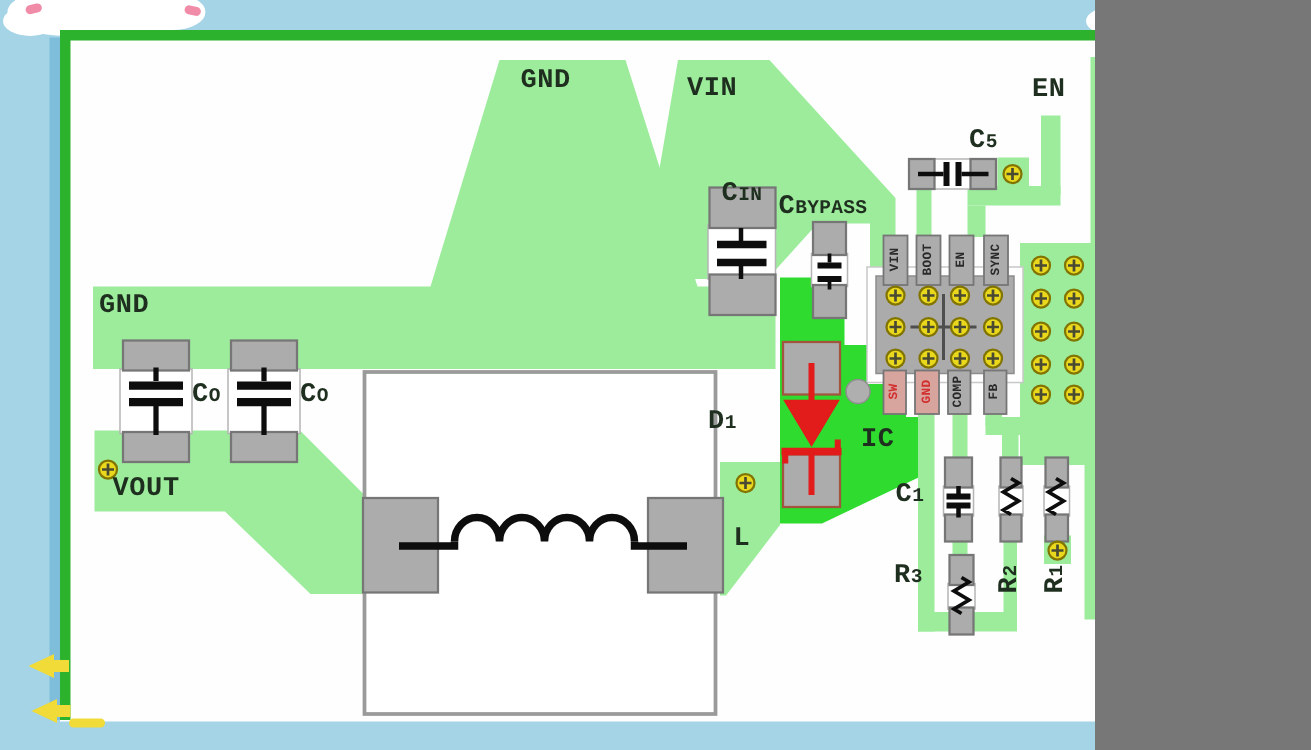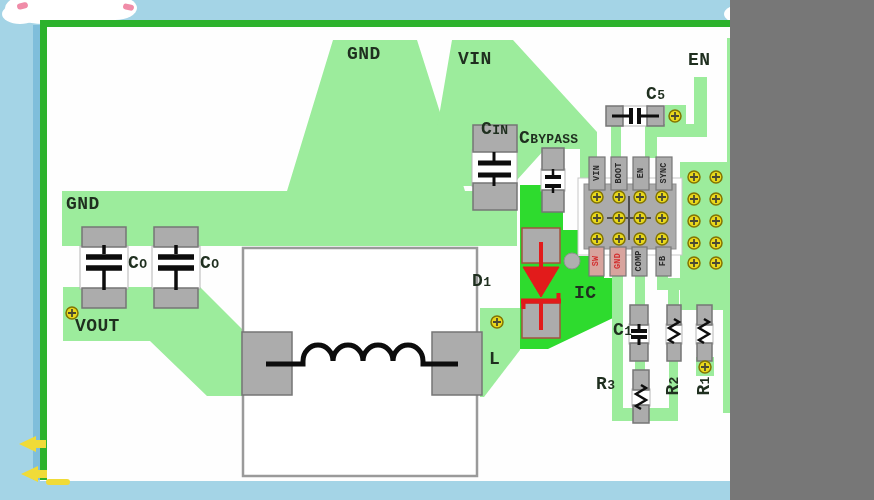--- a/index.html
+++ b/index.html
@@ -323,21 +323,21 @@
   <div class="lbl" style="left:688px;top:51px"><span class="m">EN</span><span class="s"></span></div>
   <div class="lbl" style="left:646px;top:85px"><span class="m">C</span><span class="s">5</span></div>
   <div class="lbl" style="left:481px;top:120px"><span class="m">C</span><span class="s">IN</span></div>
   <div class="lbl" style="left:519px;top:129px"><span class="m">C</span><span class="s">BYPASS</span></div>
   <div class="lbl" style="left:66px;top:195px"><span class="m">GND</span><span class="s"></span></div>
   <div class="lbl" style="left:128px;top:254px"><span class="m">C</span><span class="s">O</span></div>
   <div class="lbl" style="left:200px;top:254px"><span class="m">C</span><span class="s">O</span></div>
   <div class="lbl" style="left:75px;top:317px"><span class="m">VOUT</span><span class="s"></span></div>
   <div class="lbl" style="left:472px;top:272px"><span class="m">D</span><span class="s">1</span></div>
   <div class="lbl" style="left:574px;top:284px"><span class="m">IC</span><span class="s"></span></div>
-  <div class="lbl" style="left:613px;top:321px"><span class="m">C</span><span class="s">1</span></div>
+  <div class="lbl" style="left:597px;top:321px"><span class="m">C</span><span class="s">1</span></div>
   <div class="lbl" style="left:489px;top:350px"><span class="m">L</span><span class="s"></span></div>
   <div class="lbl" style="left:596px;top:375px"><span class="m">R</span><span class="s">3</span></div>
   <div class="lbl rot" style="left:673px;top:386px"><span class="m">R</span><span class="s">2</span></div>
   <div class="lbl rot" style="left:704px;top:386px"><span class="m">R</span><span class="s">1</span></div>
 
   <div class="pin-lbl" style="left:597px;top:173px">VIN</div>
   <div class="pin-lbl" style="left:619px;top:173px">BOOT</div>
   <div class="pin-lbl" style="left:641px;top:173px">EN</div>
   <div class="pin-lbl" style="left:664px;top:173px">SYNC</div>
   <div class="pin-lbl hot" style="left:596px;top:261px">SW</div>

